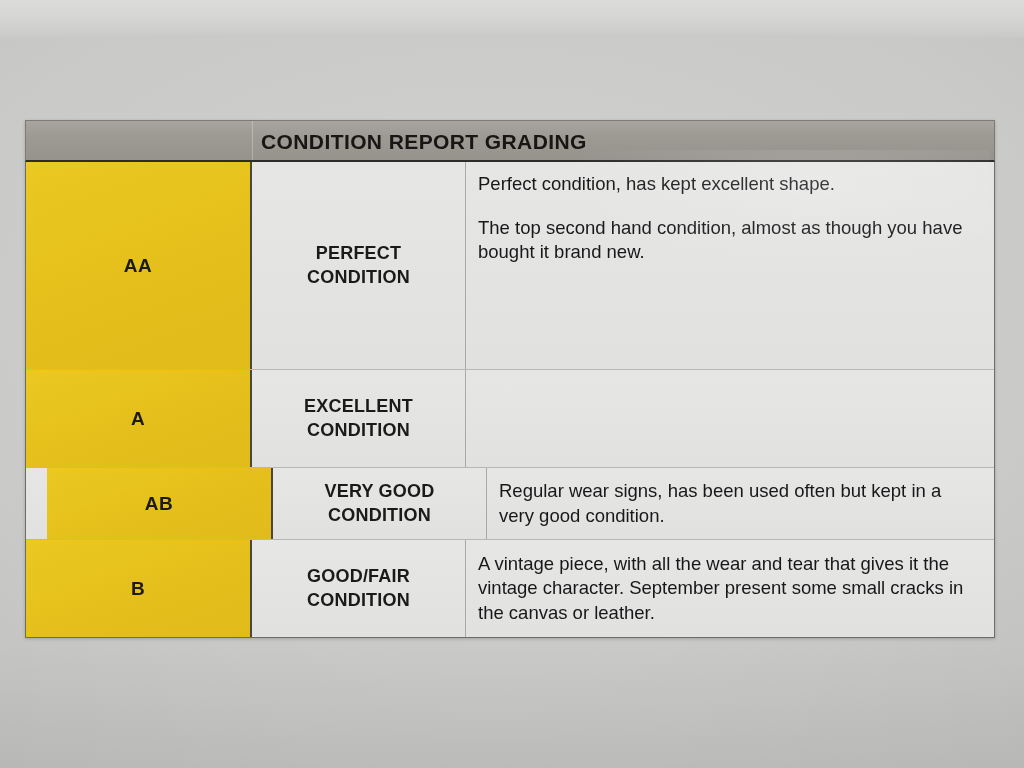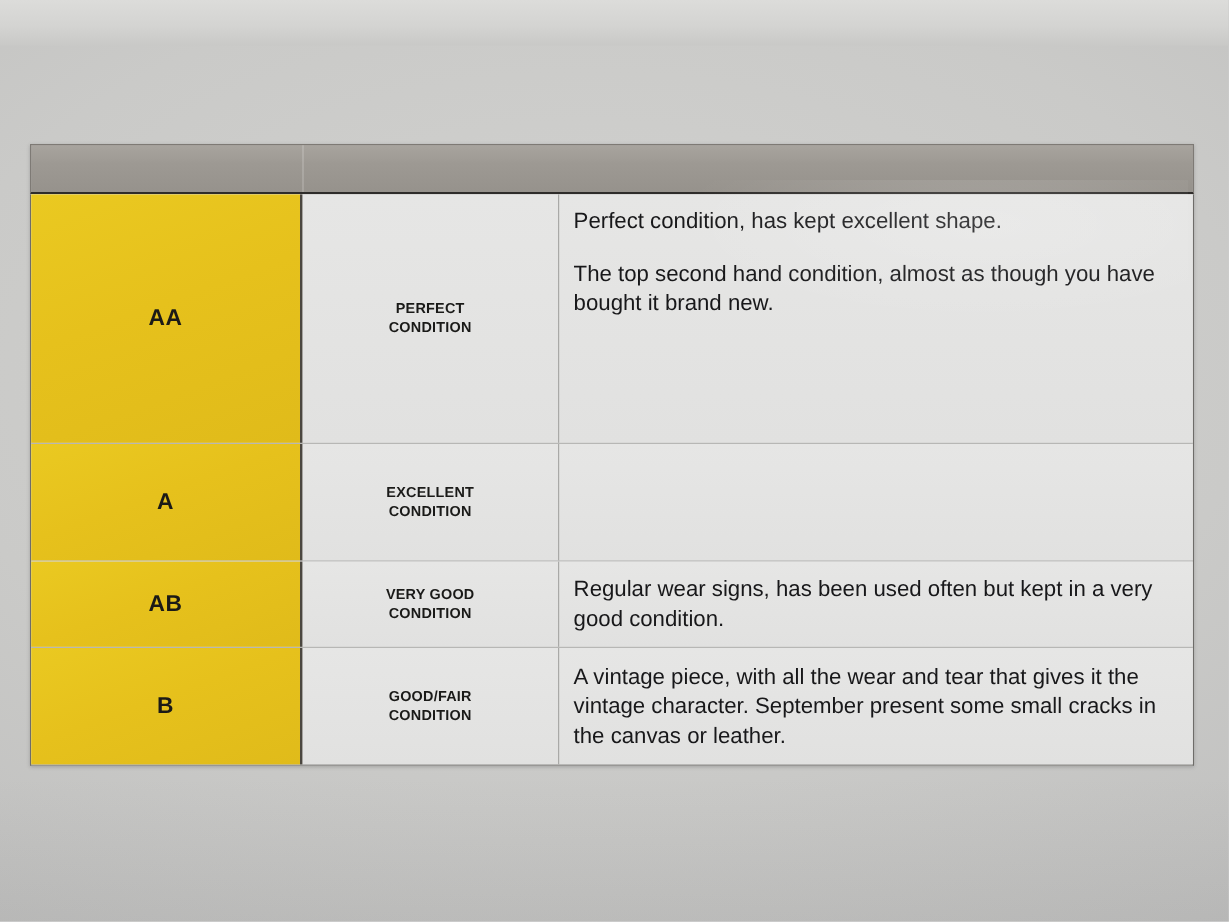--- a/index.html
+++ b/index.html
@@ -121,21 +121,21 @@
     width: 214px;
     flex: 0 0 214px;
     box-sizing: border-box;
     border-right: 1px solid #a9a9a7;
     display: flex;
     align-items: center;
     justify-content: center;
     padding: 0 8px;
   }
   .cell-name-label {
-    font-size: 12px;
+    font-size: 18px;
     font-weight: bold;
     color: #1a1a18;
     text-align: center;
     line-height: 1.28;
     letter-spacing: 0.2px;
   }
 
   .cell-desc {
     flex: 1 1 auto;
     box-sizing: border-box;
@@ -150,21 +150,21 @@
     line-height: 1.30;
     margin: 0;
   }
   .desc-line + .desc-line {
     margin-top: 20px;
   }
 
   
   #row-aa  { height: 208px; }
   #row-a   { height: 98px; }
-  #row-ab  { height: 72px; }
+  #row-ab  { height: 72px; padding-left: 21px; }
   #row-b   { height: 97px; }
 
   #row-aa .cell-desc { justify-content: flex-start; padding-top: 10px; }
 
   
   #glare-patch {
     position: absolute;
     left: 560px;
     top: 150px;
     width: 430px;
@@ -177,20 +177,21 @@
 <body>
 
 <div id="paper-sheet"></div>
 <div id="paper-top-edge"></div>
 <div id="paper-bottom-shade"></div>
 
 <div id="grading-table">
 
   <div class="table-header-bar">
     <div class="table-header-divider"></div>
+    <div class="table-header-title">CONDITION REPORT GRADING</div>
   </div>
 
   <div class="table-body">
 
     <div class="grade-row" id="row-aa">
       <div class="cell-code">
         <span class="cell-code-label">AA</span>
       </div>
       <div class="cell-name">
         <div class="cell-name-label">

